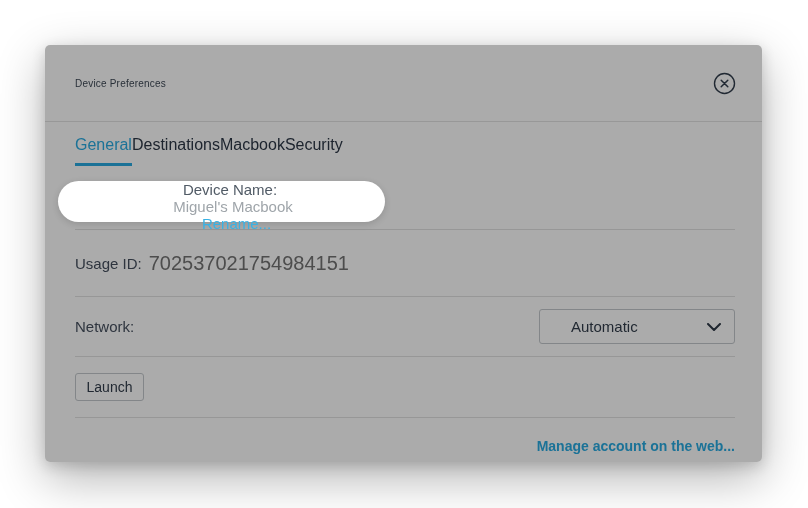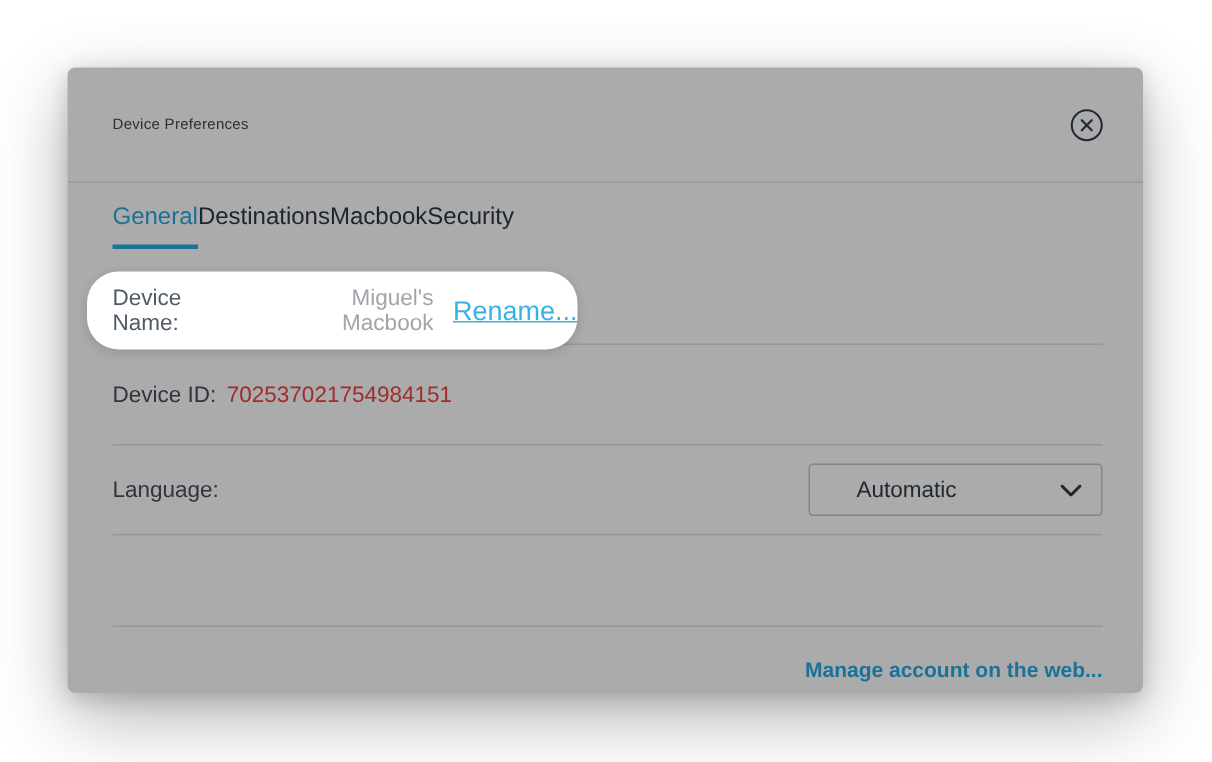--- a/index.html
+++ b/index.html
@@ -29,43 +29,43 @@
   .tab.active::after { content:""; position:absolute; left:0; right:0; bottom:2px; height:3px; background:#29abe2; }
   
   .rows { margin:0 27px 0 30px; }
   .row { border-bottom:1px solid #e2e2e2; display:flex; align-items:center; justify-content:space-between; }
   .r-device-name { height:62px; }
   .r-device-id   { height:67px; justify-content:flex-start; }
   .r-language    { height:60px; }
   .r-launch      { height:61px; }
   .footer        { height:44px; display:flex; align-items:center; justify-content:flex-end; }
   .lbl  { font-size:15px; color:#46505f; }
-  .val  { font-size:15px; color:#ef4444; margin-left:7px; }
+  .val  { font-size:20px; color:#737373; margin-left:7px; }
   .dropdown {
     width:196px; height:35px; border:1px solid #c4c8cc; border-radius:3px;
     background:#ffffff; display:flex; align-items:center; justify-content:space-between;
     padding:0 13px 0 31px; cursor:pointer;
   }
   .dropdown .sel { font-size:15px; color:#323d4b; }
   .btn {
     width:69px; height:28px; border:1px solid #c4c8cc; border-radius:3px;
     background:#ffffff; font-family:"Liberation Sans", sans-serif;
     font-size:14px; color:#323d4b; display:flex; align-items:center; justify-content:center; cursor:pointer;
   }
   .manage-link { font-size:14px; font-weight:bold; color:#29abe2; text-decoration:none; cursor:pointer;margin-top:12px; }
   
   .overlay { position:absolute; left:0; top:0; right:0; bottom:0; border-radius:5px; background:rgba(0,0,0,0.33); z-index:5; }
   .spotlight {
-    position:absolute; left:13px; top:136px; width:327px; height:52px; z-index:6;
+    position:absolute; left:13px; top:136px; width:327px; height:41px; z-index:6;
     background:#ffffff; border-radius:21px; box-shadow:0 2px 7px rgba(0,0,0,.14);
-    display:flex; align-items:center; padding:0 0 0 17px;
+    display:flex; align-items:center; padding:0 0 0 17px;flex-direction:column;
   }
   .spot-label { font-size:15px; color:#515b66; }
   .spot-value { font-size:15px; color:#9fa5aa; margin-left:6px;text-align:right; }
-  .spot-action { font-size:18px; color:#38b2e5; text-decoration:underline; margin-left:13px; cursor:pointer; }
+  .spot-action { font-size:15px; color:#38b2e5; margin-left:13px; cursor:pointer; }
 </style>
 </head>
 <body>
 
 <div class="stage">
   <div class="dialog">
 
     <div class="hdr">
       <span class="title">Device Preferences</span>
       <button class="close">
@@ -80,35 +80,36 @@
       <div class="tab active">General</div>
       <div class="tab">Destinations</div>
       <div class="tab">Macbook</div>
       <div class="tab">Security</div>
     </nav>
 
     <div class="rows">
       <div class="row r-device-name"></div>
 
       <div class="row r-device-id">
-        <span class="lbl">Device ID:</span>
+        <span class="lbl">Usage ID:</span>
         <span class="val">702537021754984151</span>
       </div>
 
       <div class="row r-language">
-        <span class="lbl">Language:</span>
+        <span class="lbl">Network:</span>
         <div class="dropdown">
           <span class="sel">Automatic</span>
           <svg width="14" height="8" viewBox="0 0 14 8">
             <polyline points="1,1 7,7 13,1" fill="none" stroke="#2e3947" stroke-width="2" stroke-linecap="round" stroke-linejoin="round"></polyline>
           </svg>
         </div>
       </div>
 
       <div class="row r-launch">
+        <button class="btn">Launch</button>
       </div>
 
       <div class="footer">
         <a class="manage-link">Manage account on the web...</a>
       </div>
     </div>
 
     <div class="overlay"></div>
 
     <div class="spotlight">

